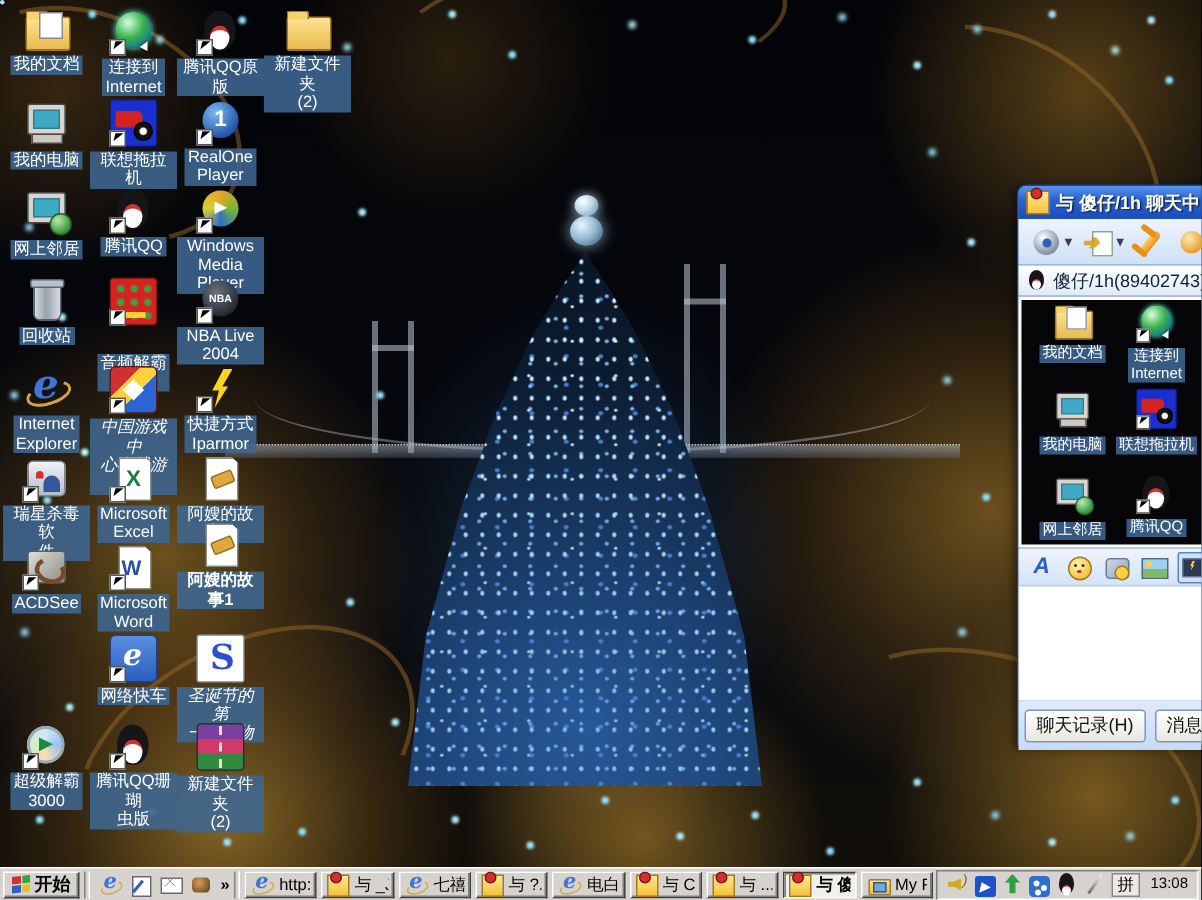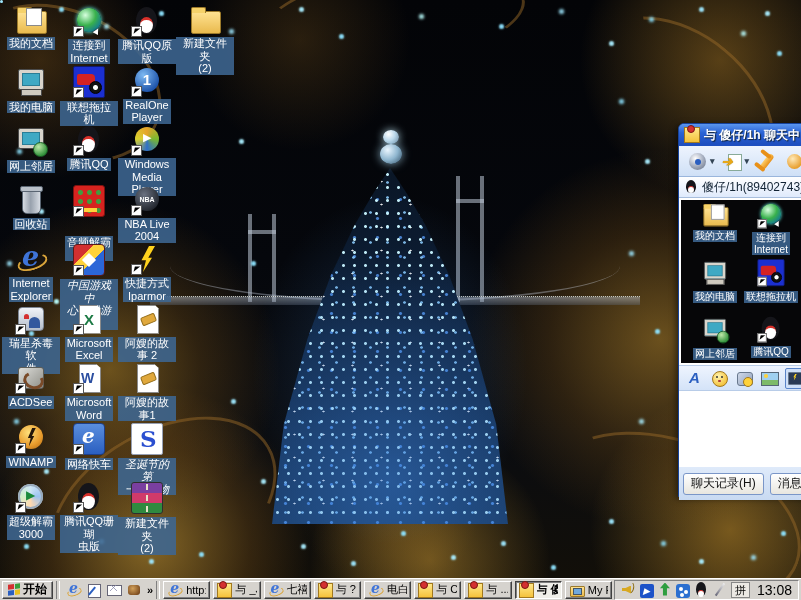--- a/index.html
+++ b/index.html
@@ -237,21 +237,21 @@
   .mi.k-player{background:#1d52c8;border-radius:2px;width:14px;height:14px;top:1px;}
   .mi.k-player::before{content:"▶";position:absolute;left:3px;top:0px;color:#fff;font-size:9px;line-height:14px;}
   .mi.k-flashget-tray::before{content:"";position:absolute;left:3px;top:1px;width:10px;height:13px;background:#2f9e3f;
     clip-path:polygon(50% 0,100% 45%,70% 45%,70% 100%,30% 100%,30% 45%,0 45%);filter:drop-shadow(0 1px 0 #145);}
   .mi.k-uc{background:#2b6fd0;border-radius:3px;width:14px;height:14px;top:1px;}
   .mi.k-uc::before{content:"";position:absolute;left:3px;top:3px;width:4px;height:4px;border-radius:50%;background:#fff;box-shadow:5px 3px 0 #fff,1px 6px 0 #fff;}
   .mi.k-qq-tray::before{content:"";position:absolute;left:3px;top:0;width:10px;height:14px;background:#15151a;border-radius:50% 50% 45% 45%;}
   .mi.k-qq-tray::after{content:"";position:absolute;left:5px;bottom:1px;width:6px;height:6px;background:#fff;border-radius:50%;border-top:1px solid #d8302a;}
   .mi.k-pen::before{content:"";position:absolute;left:7px;top:0;width:2px;height:15px;background:linear-gradient(#eee,#667);transform:rotate(35deg);}
   .ime{width:17px;height:14px;border:1px solid #888;background:#ece9e4;font-size:11px;line-height:14px;text-align:center;color:#000;flex:none;}
-  .clock{font-size:14px;color:#000;margin-left:4px;white-space:nowrap;}
+  .clock{font-size:10px;color:#000;margin-left:4px;white-space:nowrap;}
 </style>
 </head>
 <body>
 
 <div class="wp">
   <i class="branch b1"></i>
   <i class="branch b2"></i>
   <i class="branch b3"></i>
   <i class="branch b4"></i>
   <i class="branch b5"></i>
@@ -407,31 +407,25 @@
     </div>
 
     <div class="cell shortcut" style="left: 60px; top: 363px;">
       <span class="ic k-word">
         <i class="arr"></i>
       </span>
       <span class="lbl">Microsoft
 Word</span>
     </div>
 
-    <div class="cell" style="left: 118px; top: 363px;">
+    <div class="cell" style="left: 118px; top: 348px; font-weight: bold;">
       <span class="ic k-doc"></span>
       <span class="lbl">阿嫂的故事1</span>
     </div>
 
-    <div class="cell shortcut" style="left: 2px; top: 422.5px;">
-      <span class="ic k-winamp">
-        <i class="arr"></i>
-      </span>
-      <span class="lbl">WINAMP</span>
-    </div>
 
     <div class="cell shortcut" style="left: 60px; top: 422.5px;">
       <span class="ic k-flashget">
         <i class="arr"></i>
       </span>
       <span class="lbl">网络快车</span>
     </div>
 
     <div class="cell" style="left: 118px; top: 422.5px; font-style: italic;">
       <span class="ic k-santa"></span>

